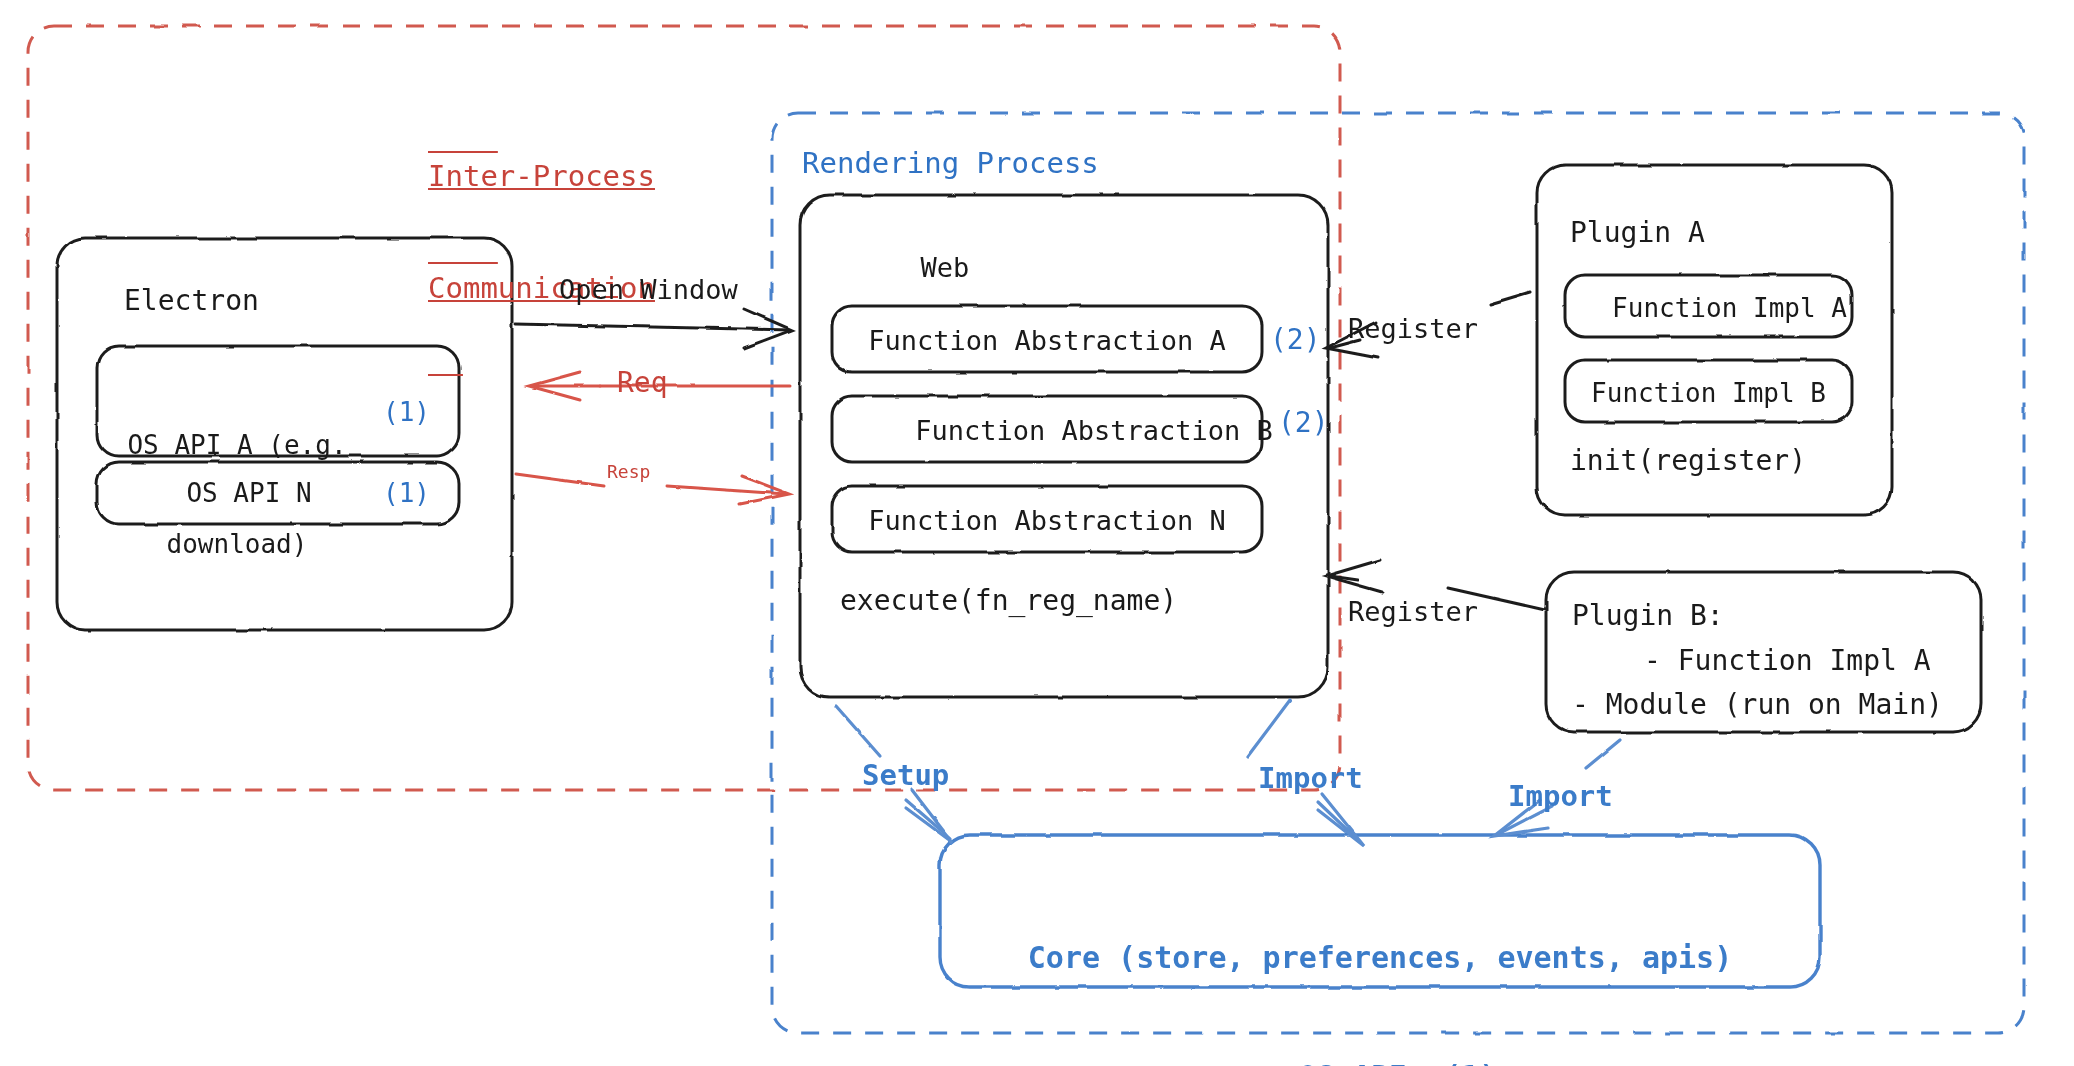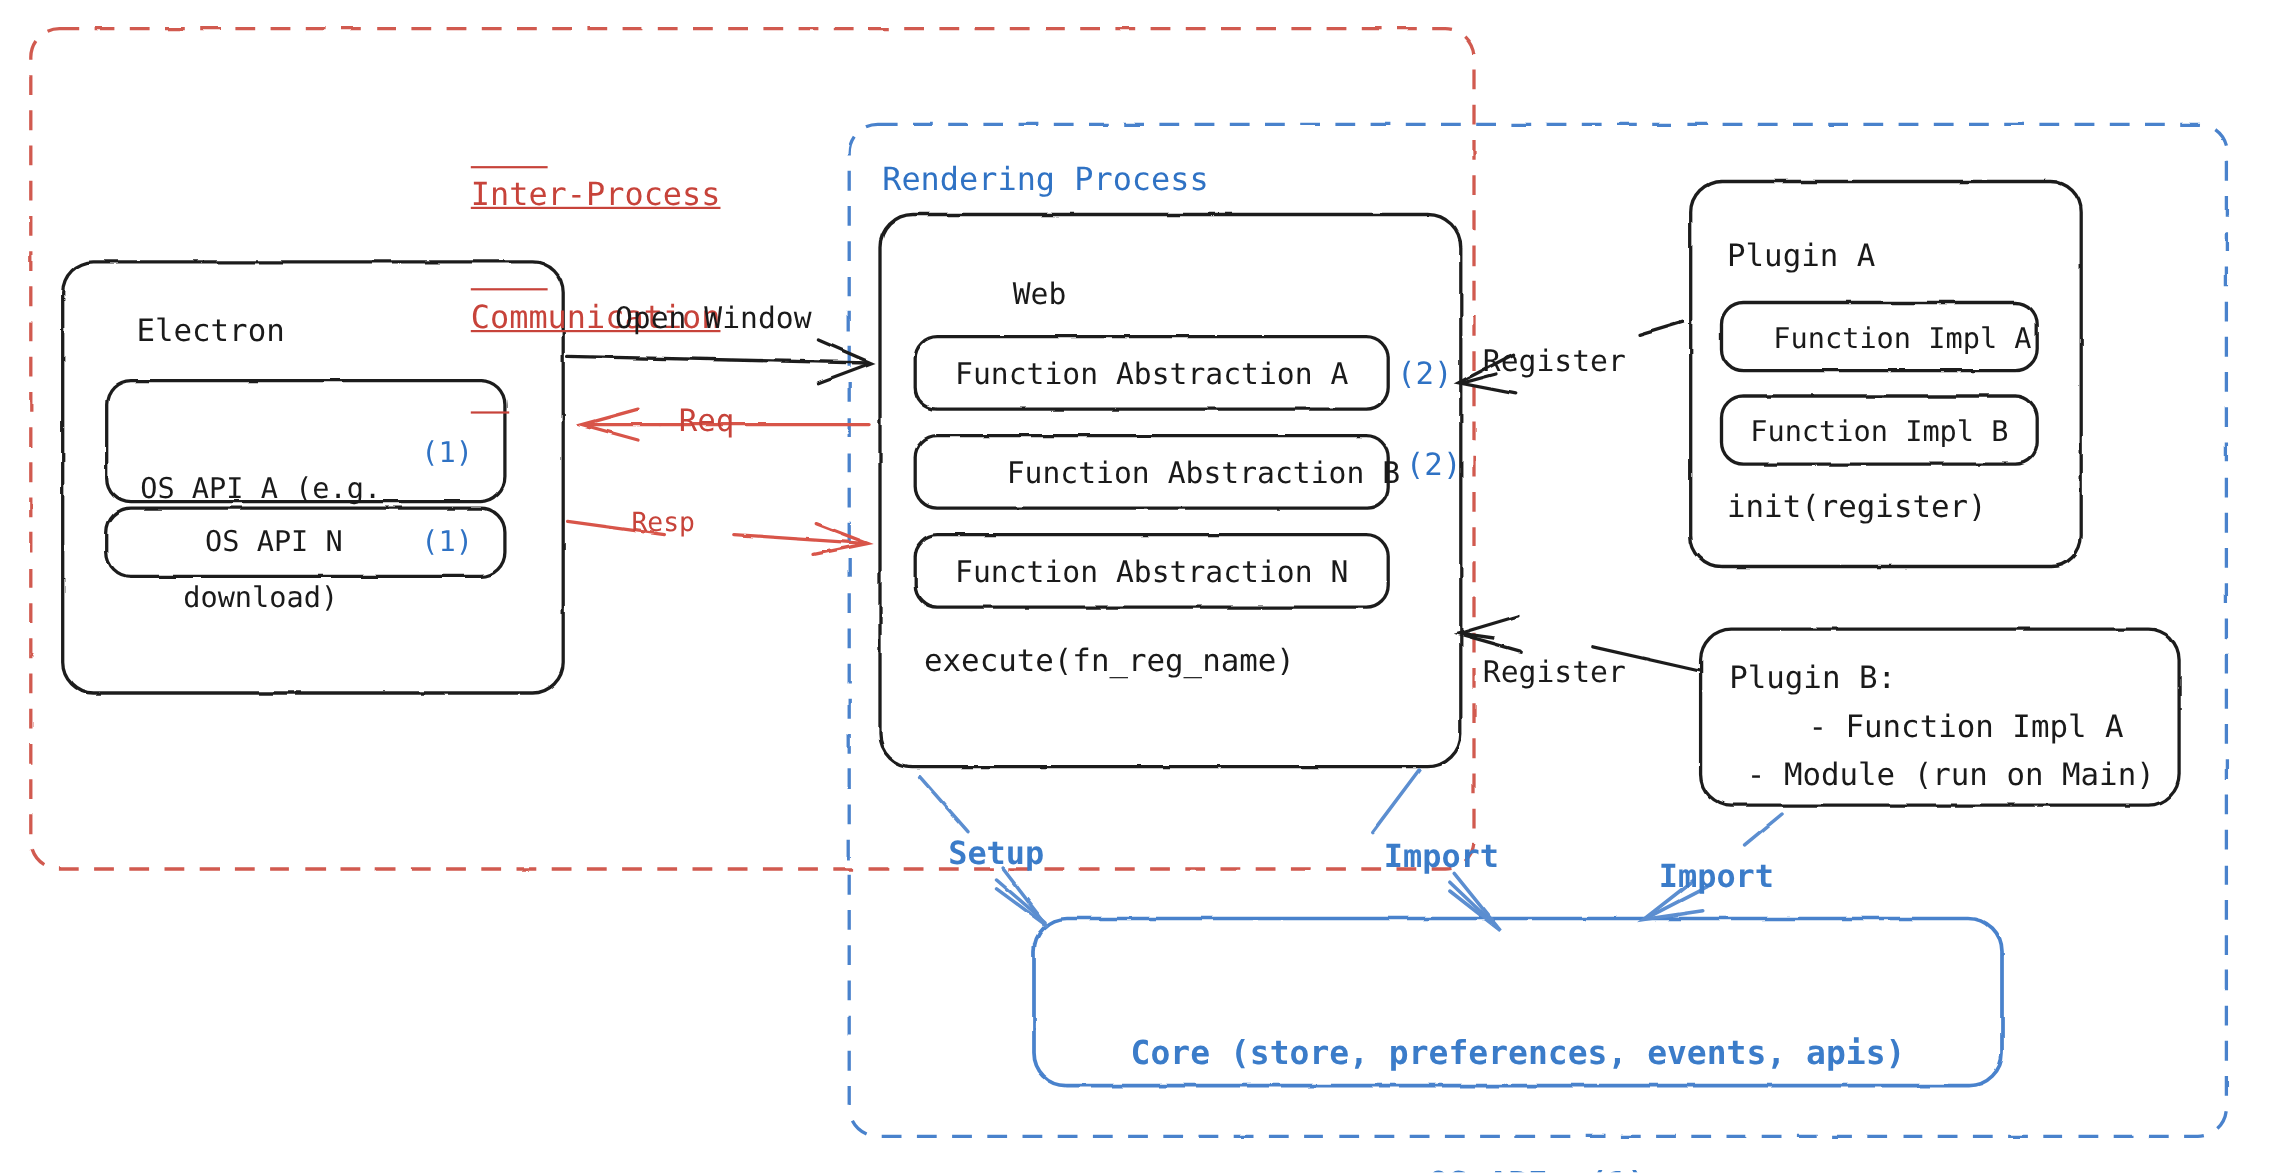--- a/index.html
+++ b/index.html
@@ -128,21 +128,21 @@
   </div>
   <div class="lbl c-blue" style="left:383px;top:396px;font-size:26px;">(1)</div>
 
   <div class="lbl ctr" style="left:104px;top:477px;width:290px;font-size:26px;">OS API N</div>
   <div class="lbl c-blue" style="left:383px;top:477px;font-size:26px;">(1)</div>
 
   <div class="lbl" style="left:559px;top:273px;font-size:27px;">Open Window</div>
 
   <div class="lbl c-red" style="left:617px;top:365px;font-size:28px;">Req</div>
 
-  <div class="lbl c-red" style="left:574px;top:460px;font-size:24px;">Resp</div>
+  <div class="lbl c-red" style="left:607px;top:460px;font-size:18px;">Resp</div>
 
   <div class="lbl ctr" style="left:832px;top:324px;width:430px;font-size:27px;">Function Abstraction A</div>
 
   <div class="lbl ctr" style="left:800px;top:251px;width:290px;font-size:27px;">Web</div>
   <div class="lbl c-blue" style="left:1270px;top:322px;font-size:28px;">(2)</div>
 
   <div class="lbl ctr" style="left:832px;top:414px;width:430px;font-size:27px;margin-left:47px;">Function Abstraction B</div>
   <div class="lbl c-blue" style="left:1278px;top:405px;font-size:28px;">(2)</div>
 
   <div class="lbl ctr" style="left:832px;top:504px;width:430px;font-size:27px;">Function Abstraction N</div>
@@ -152,21 +152,21 @@
   <div class="lbl" style="left:1348px;top:312px;font-size:27px;">Register</div>
   <div class="lbl" style="left:1348px;top:595px;font-size:27px;">Register</div>
 
   <div class="lbl" style="left:1570px;top:215px;font-size:28px;">Plugin A</div>
   <div class="lbl ctr" style="left:1565px;top:292px;width:329px;font-size:26px;">Function Impl A</div>
   <div class="lbl ctr" style="left:1565px;top:377px;width:287px;font-size:26px;">Function Impl B</div>
   <div class="lbl" style="left:1570px;top:443px;font-size:28px;text-align:center;">init(register)</div>
 
   <div class="lbl" style="left:1572px;top:598px;font-size:28px;">Plugin B:</div>
   <div class="lbl" style="left:1644px;top:643px;font-size:28px;">- Function Impl A</div>
-  <div class="lbl" style="left:1572px;top:687px;font-size:28px;margin-left:16px;">- Module (run on Main)</div>
+  <div class="lbl" style="left:1572px;top:687px;font-size:28px;">- Module (run on Main)</div>
 
   <div class="lbl c-core" style="left:862px;top:757px;font-size:29px;">Setup</div>
   <div class="lbl c-core" style="left:1258px;top:760px;font-size:29px;">Import</div>
   <div class="lbl c-core" style="left:1508px;top:778px;font-size:29px;">Import</div>
 
   <div class="lbl ctr c-core" style="left:940px;top:858px;width:880px;font-size:30px;line-height:1.33;">
     <div>Core (store, preferences, events, apis)</div>
     <div>- OS APIs (1)</div>
     
   </div>

